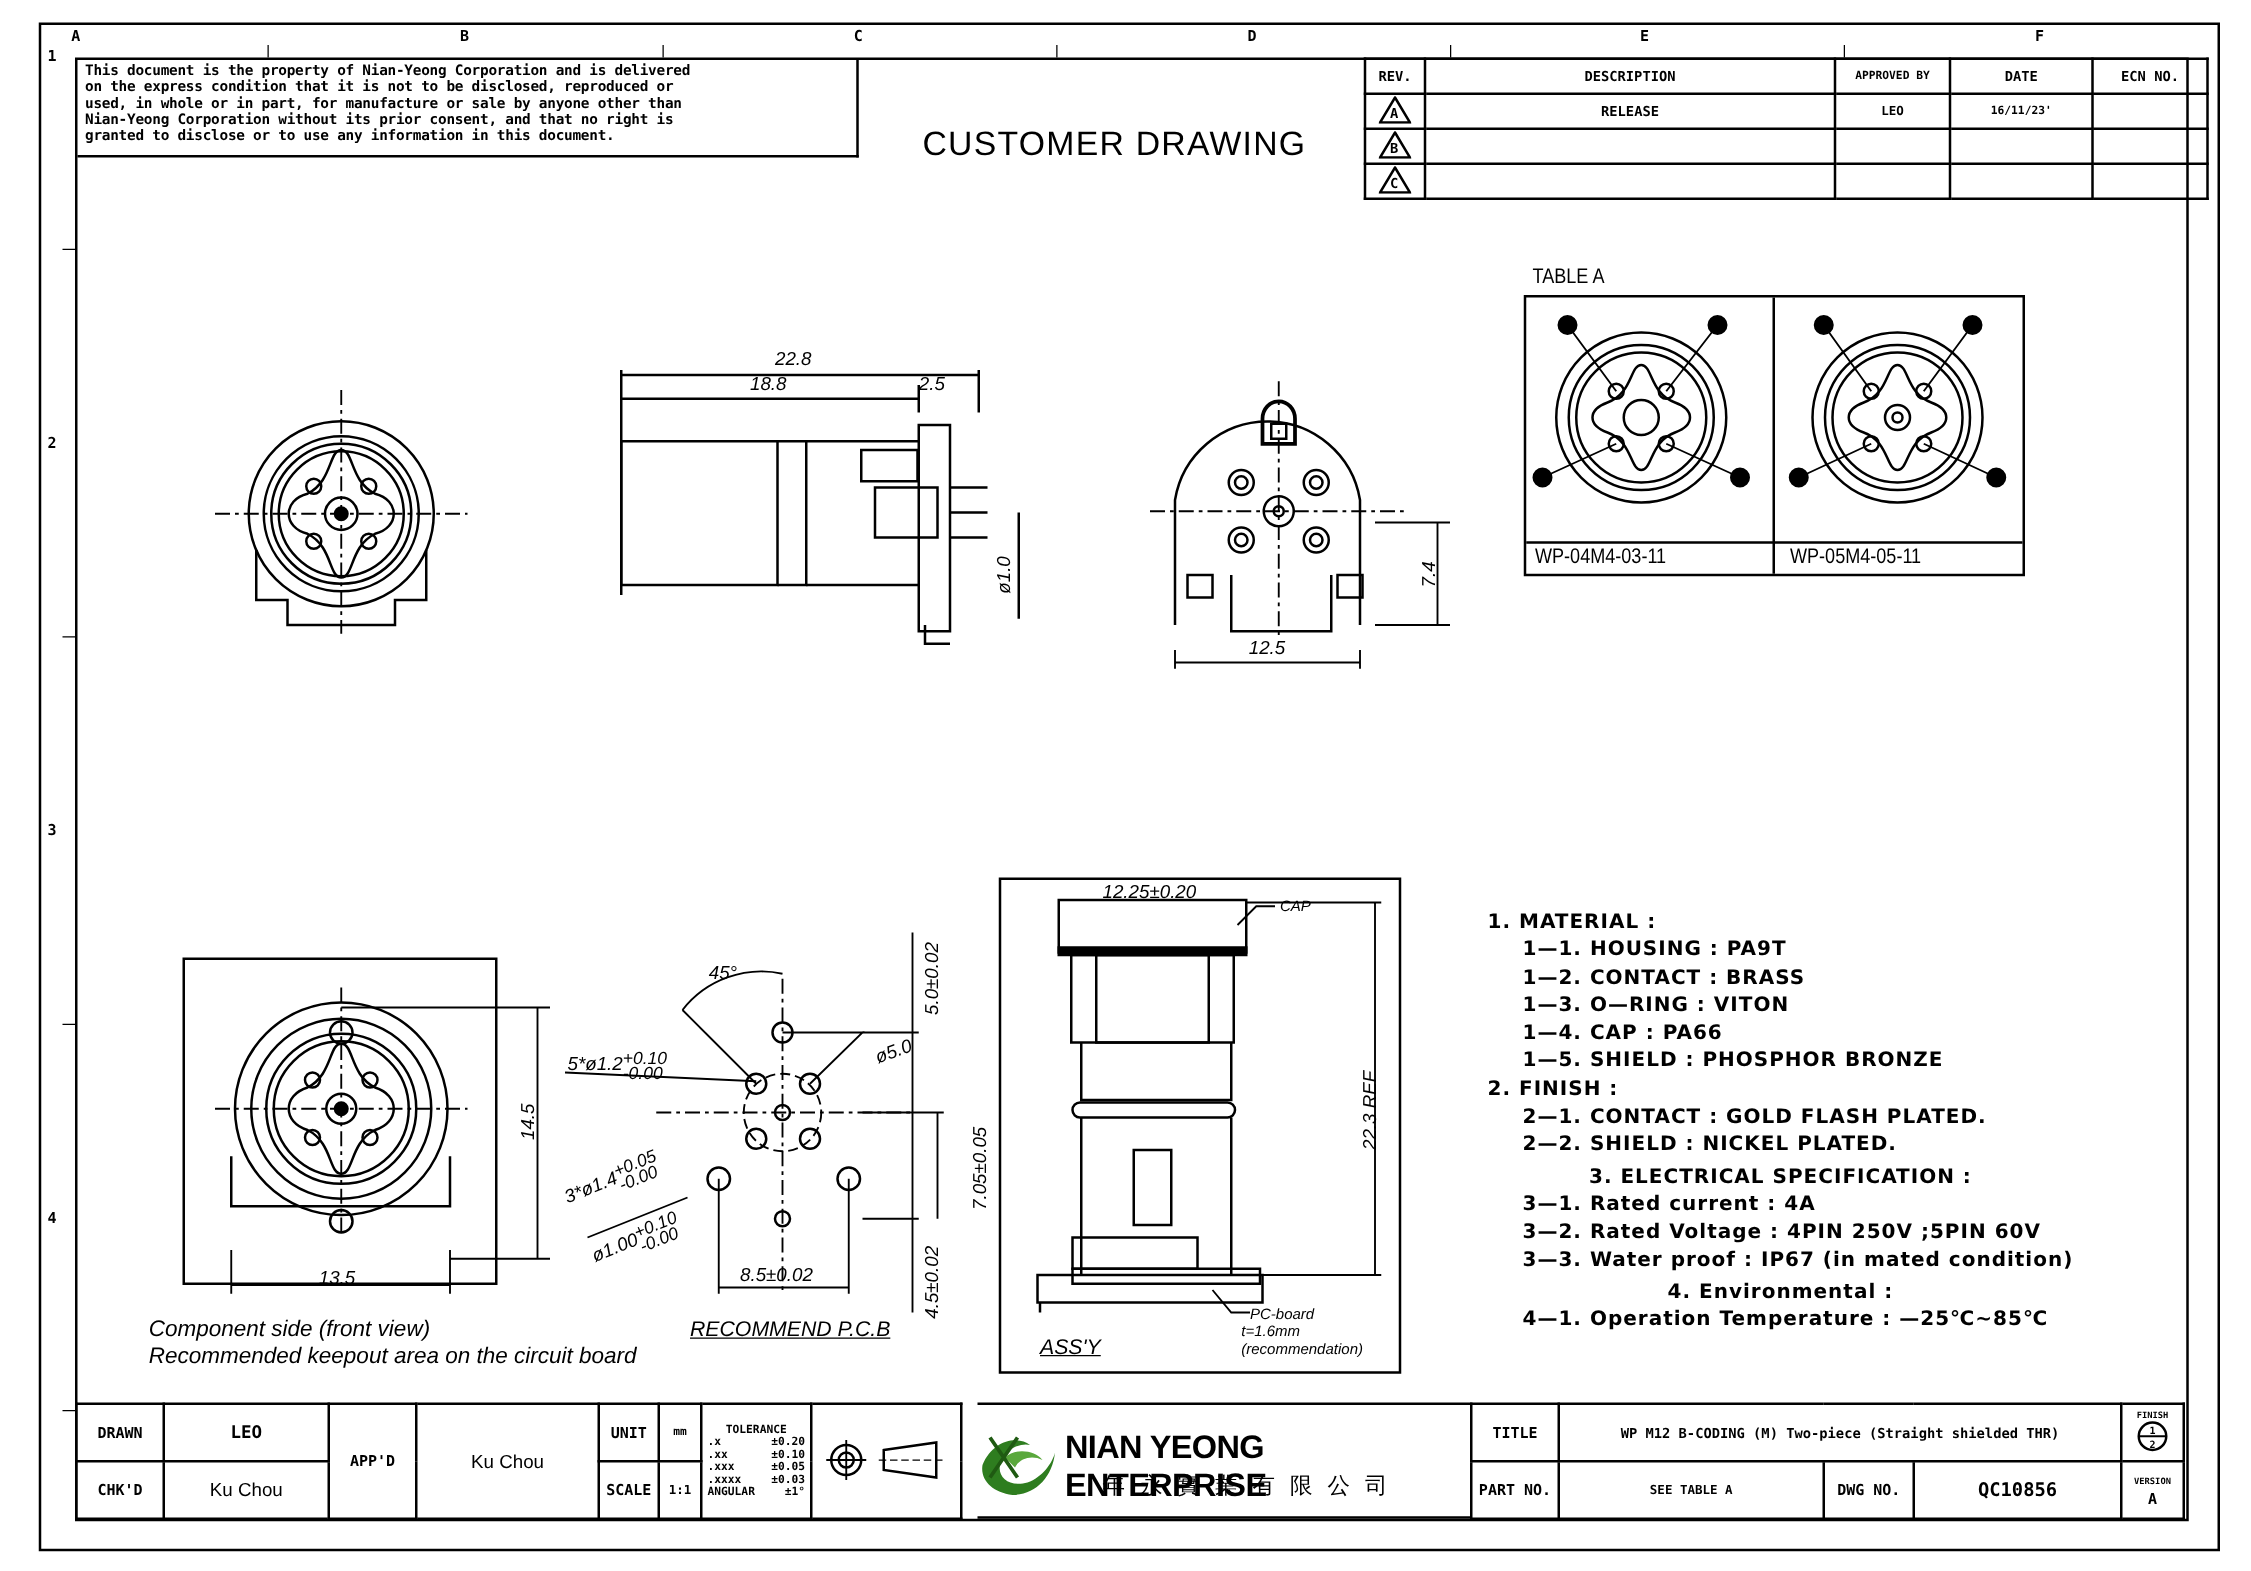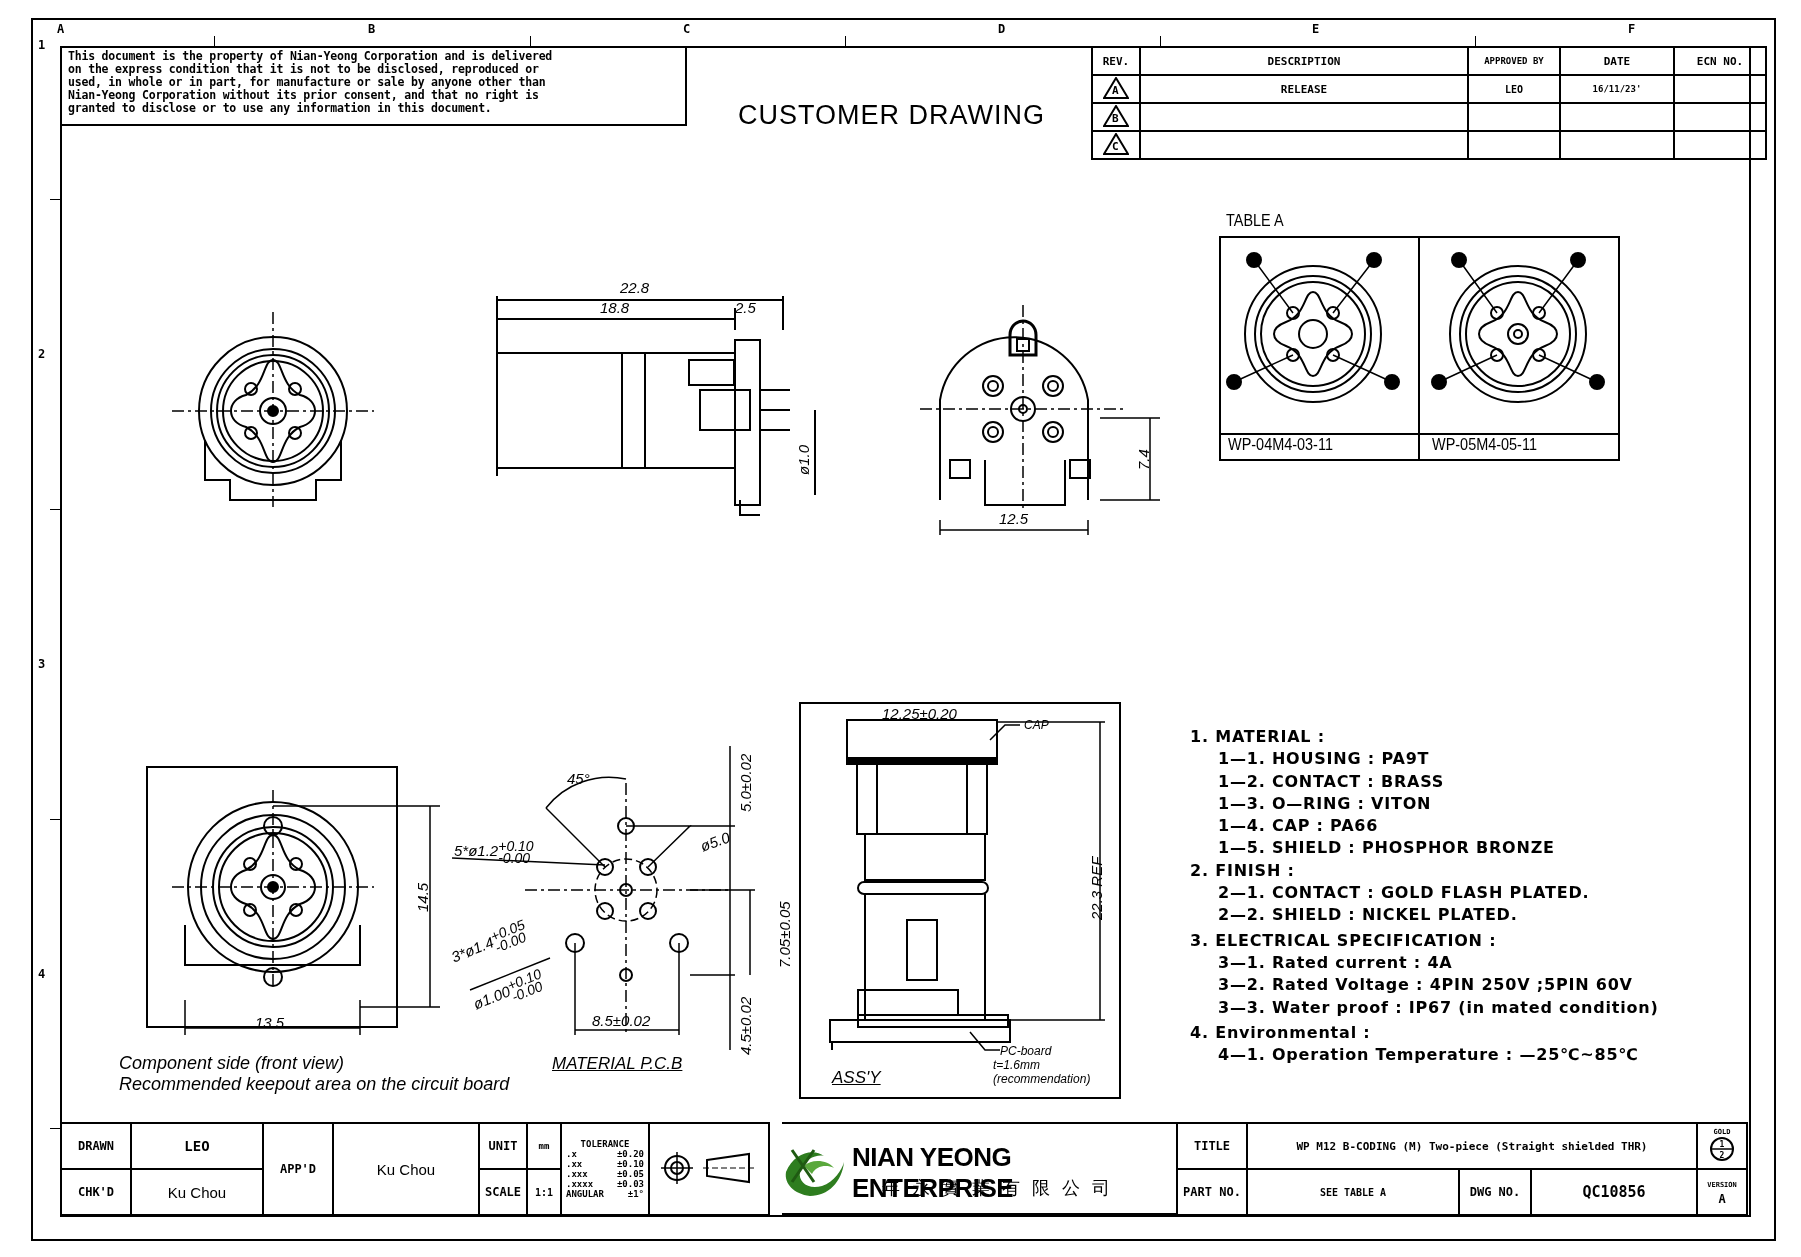--- a/index.html
+++ b/index.html
@@ -17,21 +17,21 @@
   .cust-title{left:738px;top:86px;font:27px "Liberation Sans",sans-serif;letter-spacing:1px;margin-top:14px;}
   table.rev{position:absolute;left:1091px;top:46px;border-collapse:collapse;font:bold 11px "DejaVu Sans Mono",monospace;}
   table.rev td{border:2px solid #000;height:26px;text-align:center;padding:0 4px;}
   .tri{display:inline-block;width:26px;height:22px;position:relative;}
   .tri svg{width:26px;height:22px;}
   .tableA-title{left:1226px;top:211px;font:17px "Liberation Sans",sans-serif;transform:scaleX(.85);transform-origin:left;}
   .tableA{left:1219px;top:236px;width:401px;height:225px;border:2px solid #000;box-sizing:border-box;}
   .dim{font:italic 15px "Liberation Sans",sans-serif;}
   .spec{left:1190px;top:726px;font:bold 16px/22.3px "DejaVu Sans",sans-serif;letter-spacing:.8px;}
   .spec .ind{padding-left:28px;}
-  .spec .gap{margin-top:3px;}
+  .spec .gap{margin-top:3px;text-align:center;}
   .caption{font:italic 18px "Liberation Sans",sans-serif;}
   table.tb{position:absolute;border-collapse:collapse;font:bold 12px "DejaVu Sans Mono",monospace;}
   table.tb td{border:2px solid #000;text-align:center;padding:0 2px;}
   .logo-text{font:bold 26px "Liberation Sans",sans-serif;letter-spacing:-0.5px;}
   .logo-cn{font:18px "DejaVu Sans",sans-serif;letter-spacing:12px;}
   svg.draw{position:absolute;left:0;top:0;}
   svg.draw *{vector-effect:non-scaling-stroke;}
 </style>
 </head>
 <body>
@@ -287,21 +287,21 @@
 
 <div class="abs dim" style="left:567px;top:770px">45°</div>
 <div class="abs dim" style="left:454px;top:840px"><span>5*ø1.2</span><span style="display:inline-block;vertical-align:middle;line-height:12px;font-size:14px"><span style="display:block">+0.10</span><span style="display:block">-0.00</span></span></div>
 <div class="abs dim" style="left:700px;top:833px;transform:rotate(-20deg)">ø5.0</div>
 <div class="abs dim" style="left:448px;top:948px;transform:rotate(-22deg);transform-origin:left top"><span>3*ø1.4</span><span style="display:inline-block;vertical-align:middle;line-height:12px;font-size:14px"><span style="display:block">+0.05</span><span style="display:block">-0.00</span></span></div>
 <div class="abs dim" style="left:470px;top:995px;transform:rotate(-22deg);transform-origin:left top"><span>ø1.00</span><span style="display:inline-block;vertical-align:middle;line-height:12px;font-size:14px"><span style="display:block">+0.10</span><span style="display:block">-0.00</span></span></div>
 <div class="abs dim" style="left:737px;top:812px;transform:rotate(-90deg);transform-origin:left top">5.0±0.02</div>
 <div class="abs dim" style="left:776px;top:968px;transform:rotate(-90deg);transform-origin:left top">7.05±0.05</div>
 <div class="abs dim" style="left:737px;top:1055px;transform:rotate(-90deg);transform-origin:left top">4.5±0.02</div>
 <div class="abs dim" style="left:592px;top:1012px">8.5±0.02</div>
-<div class="abs caption" style="left:552px;top:1054px;text-decoration:underline;font-size:17px">MATERIAL  P.C.B</div>
+<div class="abs caption" style="left:552px;top:1054px;text-decoration:underline;font-size:17px">RECOMMEND  P.C.B</div>
 
 <div class="abs dim" style="left:882px;top:705px">12.25±0.20</div>
 <div class="abs dim" style="left:1088px;top:920px;transform:rotate(-90deg);transform-origin:left top">22.3  REF</div>
 <div class="abs dim" style="left:1024px;top:718px;font-size:12px">CAP</div>
 <div class="abs dim" style="left:1000px;top:1044px;font-size:12px">PC-board</div>
 <div class="abs dim" style="left:993px;top:1058px;font-size:12px">t=1.6mm</div>
 <div class="abs dim" style="left:993px;top:1072px;font-size:12px">(recommendation)</div>
 <div class="abs caption" style="left:832px;top:1068px;text-decoration:underline;font-size:17px">ASS'Y</div>
 
 <div class="abs spec">
@@ -382,21 +382,21 @@
   <div class="abs logo-text" style="left:70px;top:18px">NIAN YEONG ENTERPRISE</div>
   <div class="abs logo-cn" style="left:100px;top:52px">年永實業有限公司</div>
 </div>
 
 <table class="tb" style="left:1176px;top:1122px;height:93px">
   <tbody>
       <tr>
     <td style="width:64px;height:44px">TITLE</td>
     <td colspan="3" style="width:436px;font-size:11px">WP M12 B-CODING  (M)  Two-piece (Straight shielded THR)</td>
     <td style="width:44px;font-size:7px;line-height:8px">
-      <div>GOLD</div>
+      <div>FINISH</div>
       <svg width="26" height="26" viewBox="0 0 26 26">
         <circle cx="13" cy="13" r="11" fill="none" stroke="#000" stroke-width="2"></circle>
         <path d="M2 13 L24 13" stroke="#000" stroke-width="1.5"></path>
         <text x="13" y="11" font-size="8" text-anchor="middle" font-family="DejaVu Sans Mono">1</text>
         <text x="13" y="22" font-size="8" text-anchor="middle" font-family="DejaVu Sans Mono">2</text>
       </svg>
     </td>
   </tr>
   <tr>
     <td style="height:44px">PART NO.</td>

